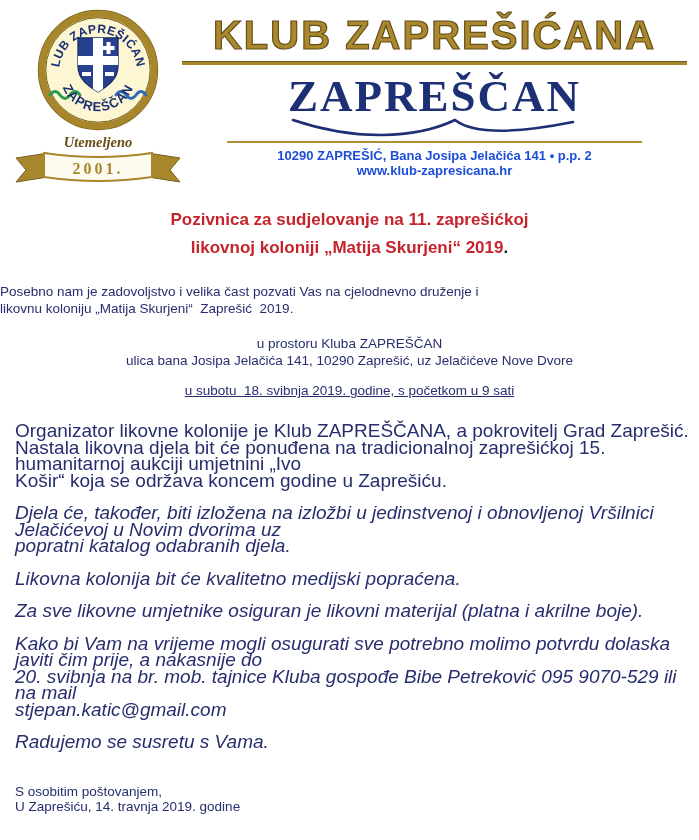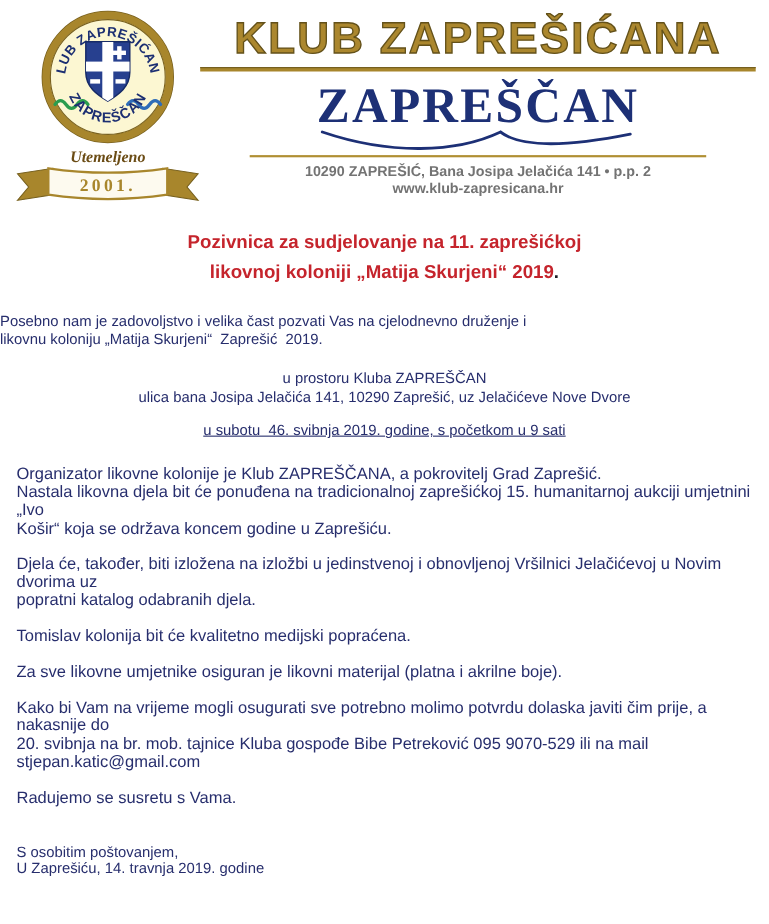--- a/index.html
+++ b/index.html
@@ -10,33 +10,33 @@
   .header { position:relative; height:186px; }
   .logo { position:absolute; left:12px; top:6px; width:172px; height:180px; }
   .masthead { margin-left:182px; width:505px; text-align:center; padding-top:14px; }
   .club-name { font-size:40px; font-weight:bold; color:#ab872e; letter-spacing:2px;
                line-height:1.05; white-space:nowrap; -webkit-text-stroke:1.2px #63511a; }
   .gold-rule { height:3px; background:#a8862c; border-top:1px solid #6f5a1c; margin-top:5px; }
   .brand { font-family:"Liberation Serif", serif; font-weight:bold; font-size:45px;
            color:#1d3076; letter-spacing:2px; line-height:1; margin-top:9px; white-space:nowrap; }
   .swash { display:block; margin:-4px auto 0; }
   .gold-rule-thin { width:415px; height:2px; background:#b08f33; margin:2px auto 5px; }
-  .address, .website { font-weight:bold; font-size:13px; color:#737373; line-height:15px; }
+  .address, .website { font-weight:bold; font-size:13px; color:#1d4ed8; line-height:15px; }
 
   
   .title { text-align:center; font-size:17px; font-weight:bold; color:#c5242c;
            line-height:28px; margin-top:20px; }
   .title-period { color:#1e1e26; }
   .intro { font-size:13.5px; line-height:17px; margin-top:21px; white-space:pre-wrap; }
   .venue { text-align:center; font-size:13.5px; line-height:17px; margin-top:18px; }
   .date-line { text-align:center; font-size:13.5px; line-height:17px; margin-top:13px;
                text-decoration:underline; white-space:pre-wrap; }
-  .bodytext { padding:0 10px 0 15px; font-size:15px; line-height:16.5px; margin-top:24px; }
+  .bodytext { padding:0 10px 0 15px; font-size:19px; line-height:16.5px; margin-top:24px; }
   .bodytext p { margin:0; }
-  .bodytext p.gap { margin-top:16px; }
+  .bodytext p.gap { margin-top:16px;font-style:italic; }
   .closing { display:flex; justify-content:space-between; padding:0 12px 0 15px;
              font-size:13.5px; margin-top:33px;flex-direction:column; }
   .signature { width:218px; margin:44px 10px 0 auto; text-align:center; font-size:13.5px; }
   .sig-name { margin-top:19px; }
 </style>
 </head>
 <body>
 
 <div class="page">
 
@@ -94,26 +94,26 @@
 
   <div class="title" style="color: rgb(197, 36, 44);"><span>Pozivnica za sudjelovanje na 11. zaprešićkoj<br>likovnoj koloniji „Matija Skurjeni“ 2019</span><span class="title-period">.</span></div>
 
   <div class="intro">Posebno nam je zadovoljstvo i velika čast pozvati Vas na cjelodnevno druženje i<br>likovnu koloniju „Matija Skurjeni“  Zaprešić  2019.</div>
 
   <div class="venue">
     <div>u prostoru Kluba ZAPREŠČAN</div>
     <div>ulica bana Josipa Jelačića 141, 10290 Zaprešić, uz Jelačićeve Nove Dvore</div>
   </div>
 
-  <div class="date-line">u subotu  46. svibnja 2019. godine, s početkom u 9 sati</div>
+  <div class="date-line">u subotu  18. svibnja 2019. godine, s početkom u 9 sati</div>
 
   <div class="bodytext">
     <p>Organizator likovne kolonije je Klub ZAPREŠČANA, a pokrovitelj Grad Zaprešić.<br>Nastala likovna djela bit će ponuđena na tradicionalnoj zaprešićkoj 15. humanitarnoj aukciji umjetnini „Ivo<br>Košir“ koja se održava koncem godine u Zaprešiću.</p>
     <p class="gap">Djela će, također, biti izložena na izložbi u jedinstvenoj i obnovljenoj Vršilnici Jelačićevoj u Novim dvorima uz<br>popratni katalog odabranih djela.</p>
-    <p class="gap">Tomislav kolonija bit će kvalitetno medijski popraćena.</p>
+    <p class="gap">Likovna kolonija bit će kvalitetno medijski popraćena.</p>
     <p class="gap">Za sve likovne umjetnike osiguran je likovni materijal (platna i akrilne boje).</p>
     <p class="gap">Kako bi Vam na vrijeme mogli osugurati sve potrebno molimo potvrdu dolaska javiti čim prije, a nakasnije do<br>20. svibnja na br. mob. tajnice Kluba gospođe Bibe Petreković 095 9070-529 ili na mail<br>stjepan.katic@gmail.com</p>
     <p class="gap">Radujemo se susretu s Vama.</p>
   </div>
 
   <div class="closing">
     <span>S osobitim poštovanjem,</span>
     <span>U Zaprešiću, 14. travnja 2019. godine</span>
   </div>
 

